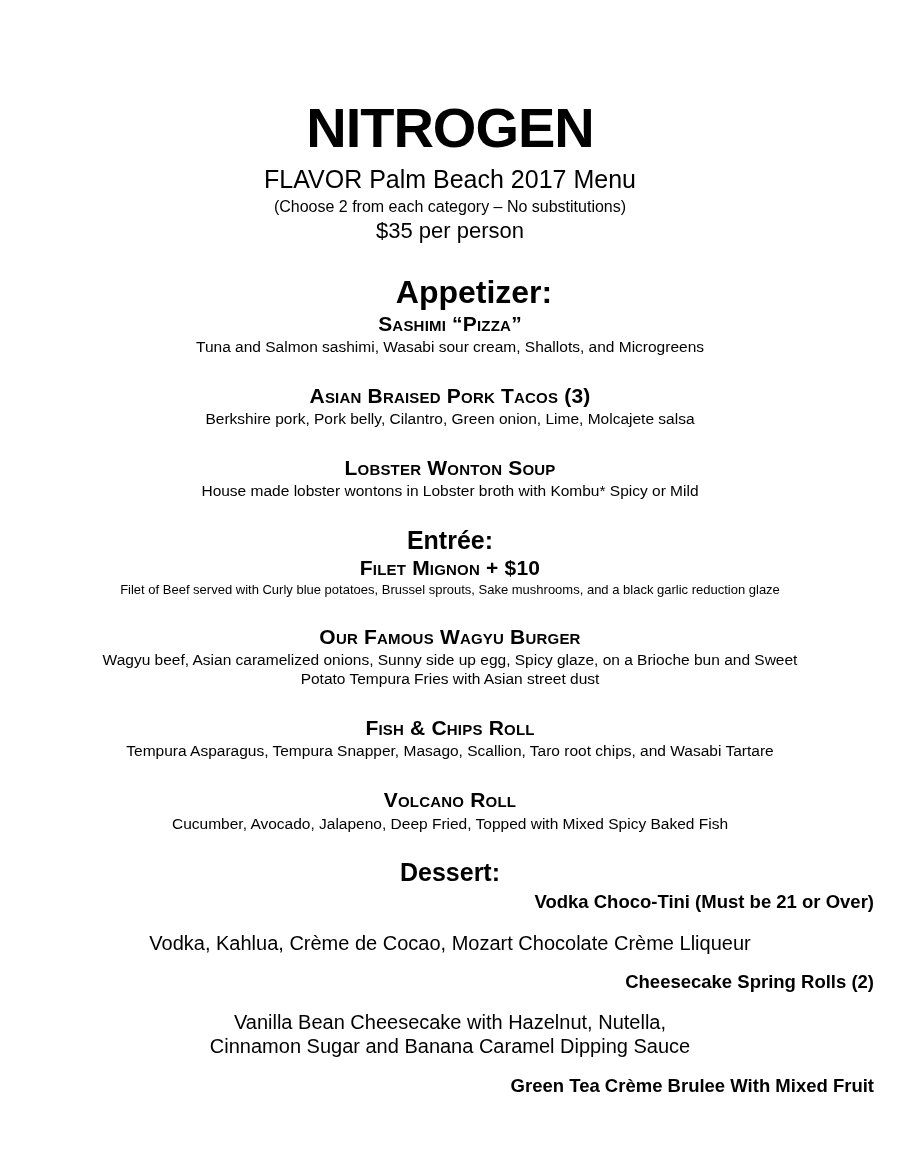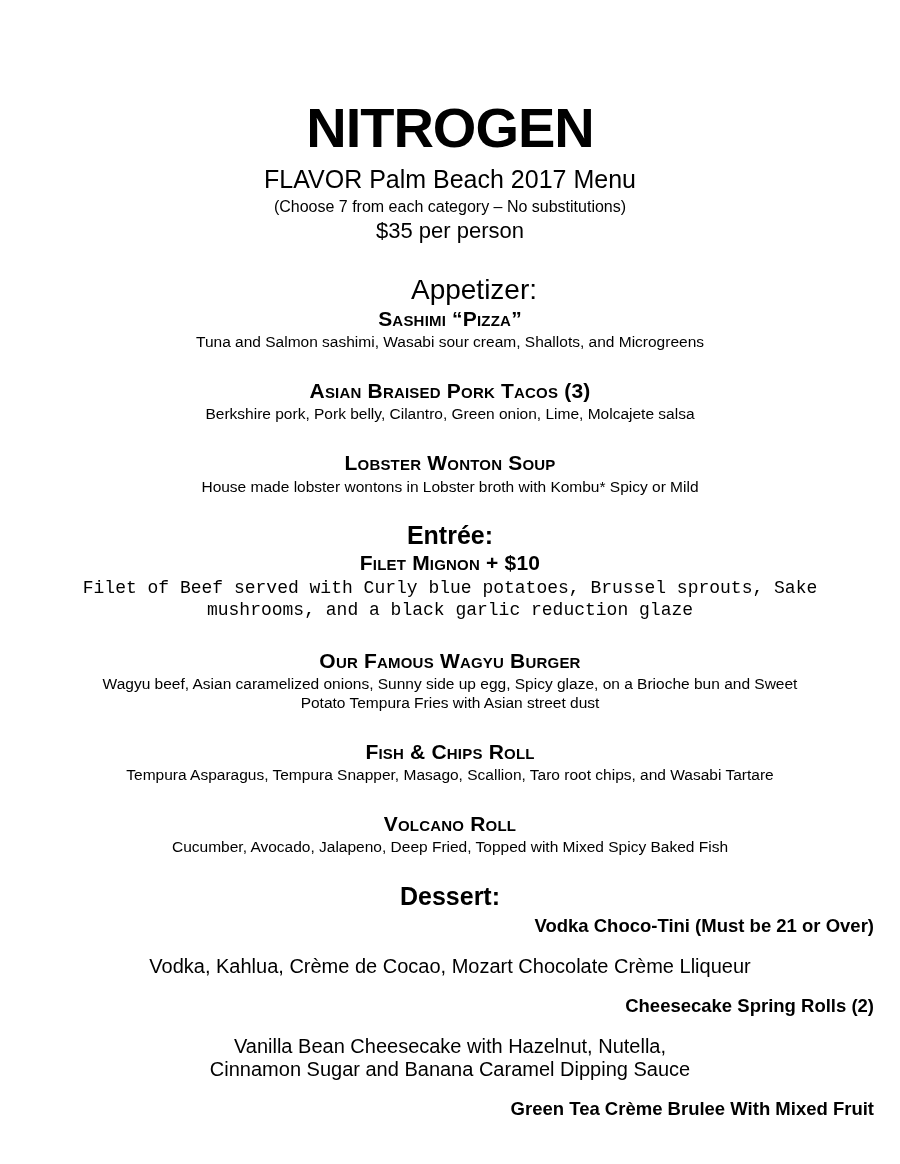--- a/index.html
+++ b/index.html
@@ -48,22 +48,22 @@
   .menu-section.first {
     margin-top: 28px;
   }
   .cat-heading {
     font-size: 25px;
     font-weight: bold;
     margin: 0;
     line-height: 1.2;
   }
   .cat-heading.regular {
-    font-weight: normal;
-    font-size: 28px;
+    font-weight: bold;
+    font-size: 32px;
     padding-left: 48px;
   }
   .item {
     margin-top: 26px;
   }
   .item.tight {
     margin-top: 0;
   }
   .item-name {
     font-size: 21px;
@@ -72,22 +72,21 @@
     line-height: 1.2;
     letter-spacing: 0.2px;
   }
   .item-desc {
     font-size: 15.5px;
     margin-top: 2px;
     line-height: 1.22;
     white-space: pre-line;
   }
   .item-desc.small {
-    font-size: 18px;
-    font-family: Liberation Mono, monospace;
+    font-size: 13px;
   }
   .dessert .item {
     margin-top: 16px;
   }
   .dessert .item.tight {
     margin-top: 4px;
   }
   .dessert .item-name {
     font-variant: normal;
     font-size: 18.5px;
@@ -101,21 +100,21 @@
   }
 </style>
 </head>
 <body>
 
 <div class="page">
 
   <header>
     <h1 class="title">NITROGEN</h1>
     <div class="subtitle">FLAVOR Palm Beach 2017 Menu</div>
-    <div class="note">(Choose 7 from each category – No substitutions)</div>
+    <div class="note">(Choose 2 from each category – No substitutions)</div>
     <div class="price">$35 per person</div>
   </header>
 
   <section class="menu-section first">
     <h2 class="cat-heading regular">Appetizer:</h2>
 
     <div class="item tight">
       <div class="item-name">Sashimi “Pizza”</div>
       <div class="item-desc">Tuna and Salmon sashimi, Wasabi sour cream, Shallots, and Microgreens</div>
     </div>

